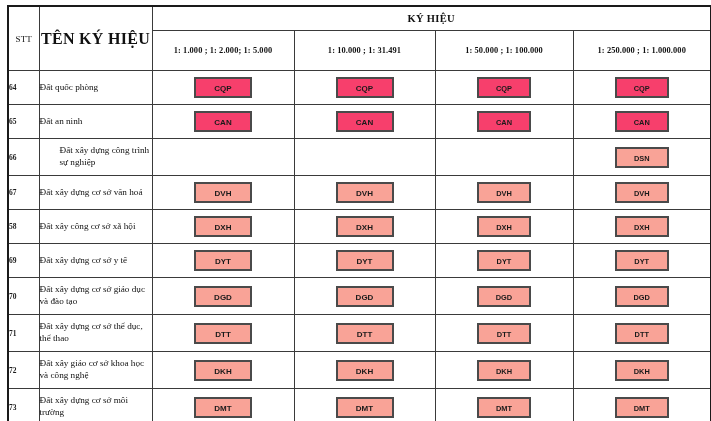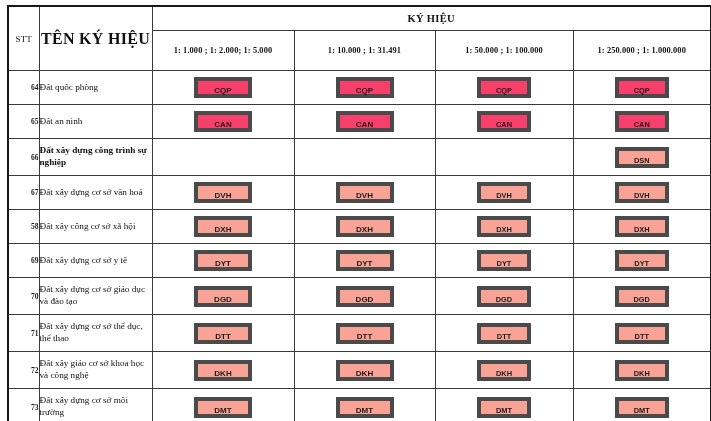--- a/index.html
+++ b/index.html
@@ -61,41 +61,42 @@
   .hdr-scale {
     text-align: center;
     font-weight: bold;
     font-size: 8.4px;
     height: 39px;
     letter-spacing: 0.1px;
   }
 
   
   .cell-stt {
-    text-align: right;
+    text-align: left;
     font-size: 7.5px;
     font-weight: bold;
     color: #1b1b1b;
   }
   .cell-name {
     font-size: 9.2px;
     padding: 0 4px 0 9px;
     line-height: 1.28;
     color: #111111;
   }
   .cell-name.bold {
-    font-weight: bold;
+    font-weight: normal;
+    padding-left: 20px;
   }
   .cell-sym {
     text-align: center;
   }
 
   .sym-box {
     display: inline-block;
-    border: 4px solid #f9a8d4;
+    border: 2px solid #f9a8d4;
     box-sizing: border-box;
     text-align: center;
     font-family: "Liberation Sans", sans-serif;
     font-weight: bold;
     color: #1a1a1a;
     line-height: 19px;
     height: 21px;
   }
   .sym-box.empty {
     border: none;

